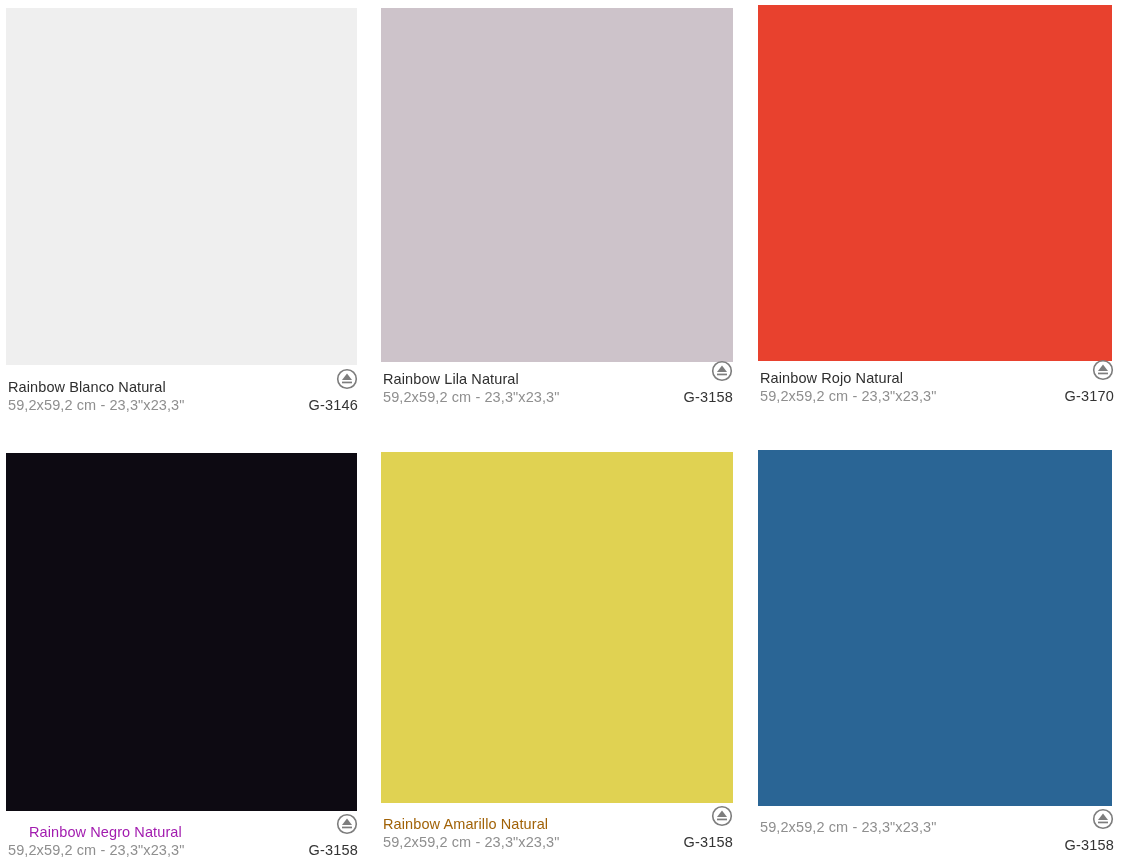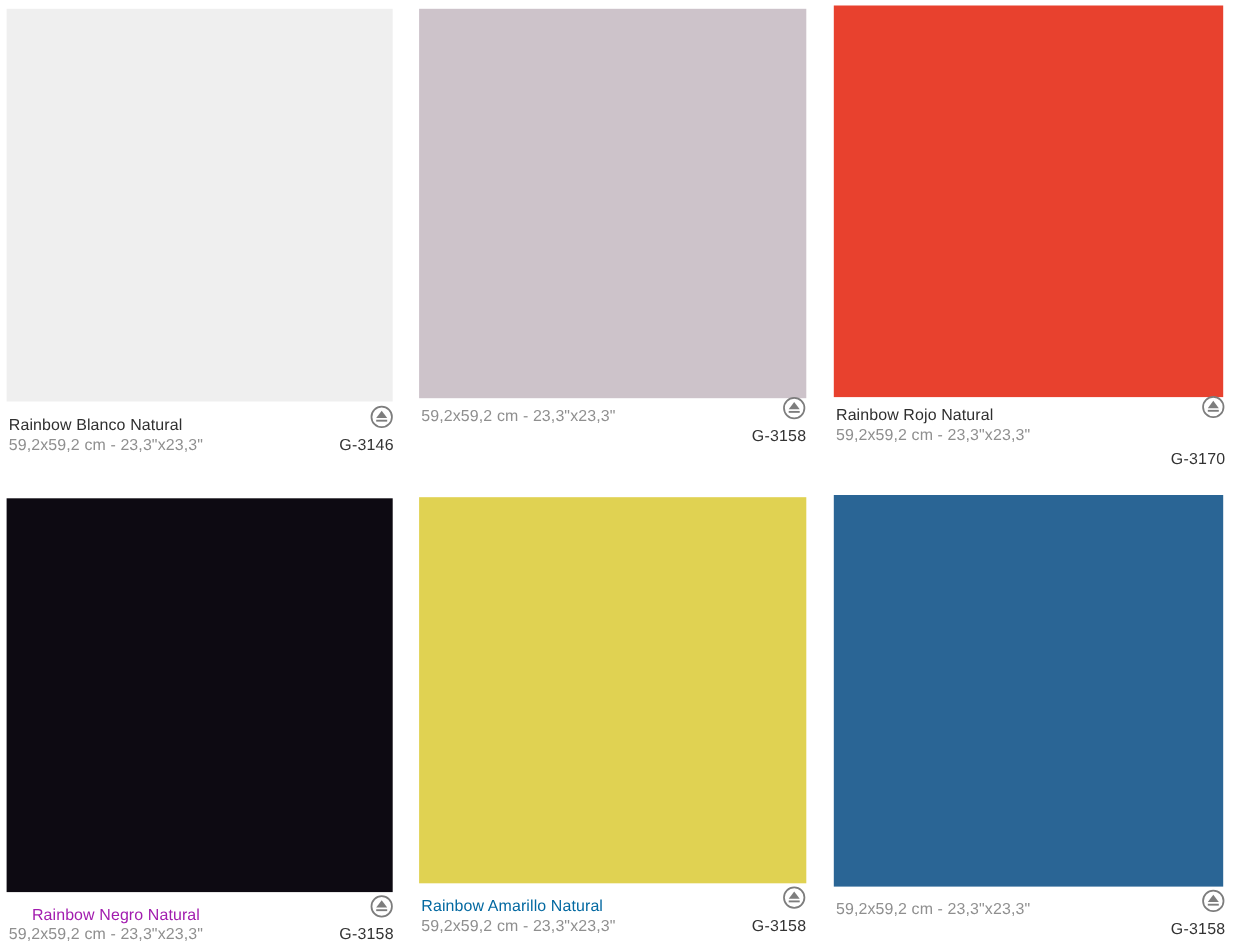--- a/index.html
+++ b/index.html
@@ -77,20 +77,21 @@
             <path d="M11 5.4 L16 12.1 L6 12.1 Z" fill="#7d7d7d"></path>
             <rect x="6" y="13.6" width="10" height="1.7" fill="#7d7d7d"></rect>
           </svg>
         </div>
         <div class="prod-code" style="top: 18px; color: rgb(51, 51, 51);">G-3146</div>
       </div>
     </div>
     <div class="product-card" style="left: 381px; top: 0px;">
       <div class="swatch" style="left: 0px; top: 8px; width: 352px; height: 354px; background: rgb(205, 195, 202);"></div>
       <div class="caption" style="left: 2px; top: 370px; width: 350px;">
+        <div class="prod-name" style="color: rgb(47, 47, 47);">Rainbow Lila Natural</div>
         <div class="prod-size" style="color: rgb(143, 143, 143);">59,2x59,2 cm - 23,3"x23,3"</div>
         <div class="download-icon" style="top: -10px;">
           <svg width="22" height="22" viewBox="0 0 22 22" xmlns="http://www.w3.org/2000/svg">
             <circle cx="11" cy="11" r="9.3" fill="none" stroke="#7d7d7d" stroke-width="1.6"></circle>
             <path d="M11 5.4 L16 12.1 L6 12.1 Z" fill="#7d7d7d"></path>
             <rect x="6" y="13.6" width="10" height="1.7" fill="#7d7d7d"></rect>
           </svg>
         </div>
         <div class="prod-code" style="top: 18px; color: rgb(51, 51, 51);">G-3158</div>
       </div>
@@ -100,42 +101,42 @@
       <div class="caption" style="left: 2px; top: 369px; width: 354px;">
         <div class="prod-name" style="color: rgb(47, 47, 47);">Rainbow Rojo Natural</div>
         <div class="prod-size" style="color: rgb(143, 143, 143);">59,2x59,2 cm - 23,3"x23,3"</div>
         <div class="download-icon" style="top: -10px;">
           <svg width="22" height="22" viewBox="0 0 22 22" xmlns="http://www.w3.org/2000/svg">
             <circle cx="11" cy="11" r="9.3" fill="none" stroke="#7d7d7d" stroke-width="1.6"></circle>
             <path d="M11 5.4 L16 12.1 L6 12.1 Z" fill="#7d7d7d"></path>
             <rect x="6" y="13.6" width="10" height="1.7" fill="#7d7d7d"></rect>
           </svg>
         </div>
-        <div class="prod-code" style="top: 18px; color: rgb(51, 51, 51); margin-top: 22px;">G-3170</div>
+        <div class="prod-code" style="top: 18px; color: rgb(51, 51, 51);">G-3170</div>
       </div>
     </div>
     <div class="product-card" style="left: 6px; top: 0px;">
       <div class="swatch" style="left: 0px; top: 453px; width: 351px; height: 358px; background: rgb(13, 10, 18);"></div>
       <div class="caption" style="left: 2px; top: 823px; width: 350px;">
         <div class="prod-name" style="color: #a21caf; margin-left: 21px;">Rainbow Negro Natural</div>
         <div class="prod-size" style="color: rgb(143, 143, 143);">59,2x59,2 cm - 23,3"x23,3"</div>
         <div class="download-icon" style="top: -10px;">
           <svg width="22" height="22" viewBox="0 0 22 22" xmlns="http://www.w3.org/2000/svg">
             <circle cx="11" cy="11" r="9.3" fill="none" stroke="#7d7d7d" stroke-width="1.6"></circle>
             <path d="M11 5.4 L16 12.1 L6 12.1 Z" fill="#7d7d7d"></path>
             <rect x="6" y="13.6" width="10" height="1.7" fill="#7d7d7d"></rect>
           </svg>
         </div>
         <div class="prod-code" style="top: 18px; color: rgb(51, 51, 51);">G-3158</div>
       </div>
     </div>
     <div class="product-card" style="left: 381px; top: 0px;">
       <div class="swatch" style="left: 0px; top: 452px; width: 352px; height: 351px; background: rgb(224, 210, 82);"></div>
       <div class="caption" style="left: 2px; top: 815px; width: 350px;">
-        <div class="prod-name" style="color: #0369a1;">Rainbow Amarillo Natural</div>
+        <div class="prod-name" style="color: #a16207;">Rainbow Amarillo Natural</div>
         <div class="prod-size" style="color: rgb(143, 143, 143);">59,2x59,2 cm - 23,3"x23,3"</div>
         <div class="download-icon" style="top: -10px;">
           <svg width="22" height="22" viewBox="0 0 22 22" xmlns="http://www.w3.org/2000/svg">
             <circle cx="11" cy="11" r="9.3" fill="none" stroke="#7d7d7d" stroke-width="1.6"></circle>
             <path d="M11 5.4 L16 12.1 L6 12.1 Z" fill="#7d7d7d"></path>
             <rect x="6" y="13.6" width="10" height="1.7" fill="#7d7d7d"></rect>
           </svg>
         </div>
         <div class="prod-code" style="top: 18px; color: rgb(51, 51, 51);">G-3158</div>
       </div>

